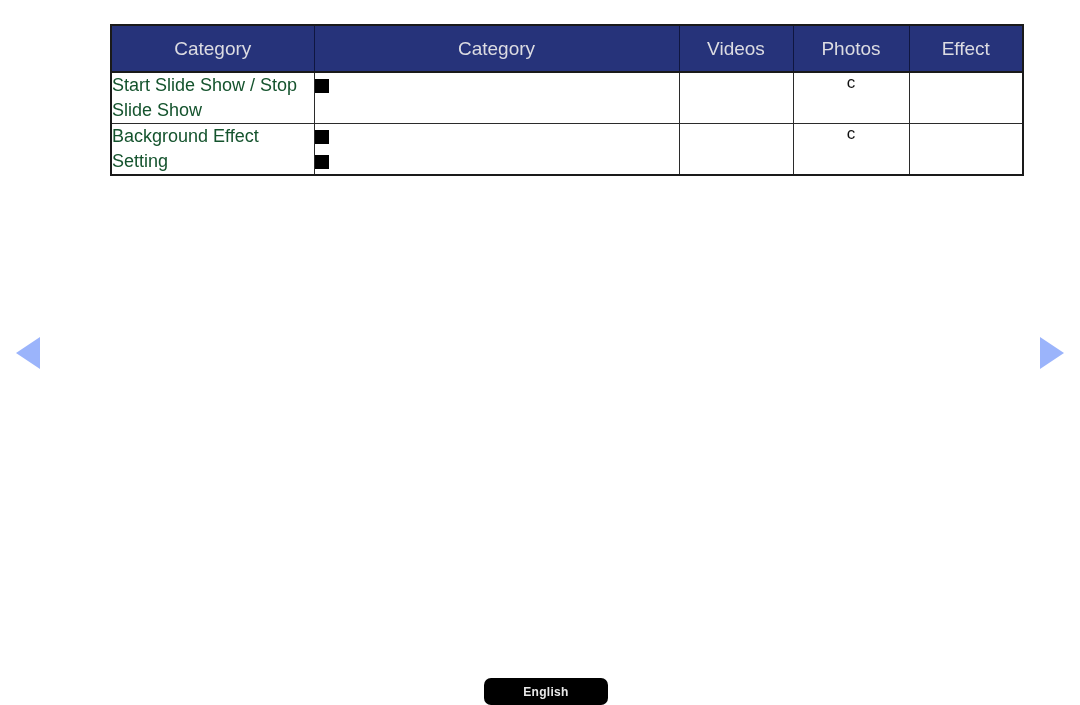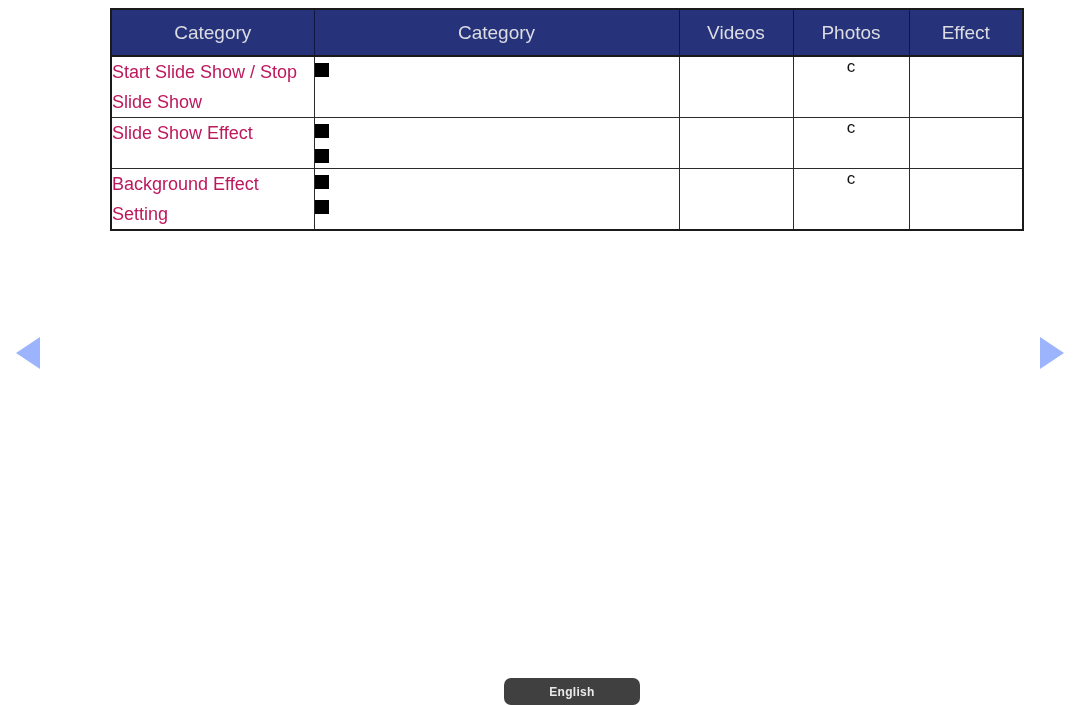--- a/index.html
+++ b/index.html
@@ -33,21 +33,21 @@
     right: 16px;
     border-top: 16px solid transparent;
     border-bottom: 16px solid transparent;
     border-left: 24px solid #9bb4fb;
   }
 
   
   .table-wrap {
     position: absolute;
     left: 110px;
-    top: 8px;
+    top: 24px;
     width: 912px;
   }
   table.spec {
     border-collapse: collapse;
     table-layout: fixed;
     width: 912px;
     border: 2px solid #1a1a1a;
   }
   table.spec th,
   table.spec td {
@@ -67,23 +67,23 @@
     border-bottom: 2px solid #1a1a1a;
   }
 
   .col-category  { width: 203px; }
   .col-operation { width: 365px; }
   .col-videos    { width: 114px; }
   .col-photos    { width: 116px; }
   .col-music     { width: 114px; }
 
   td.cat {
-    color: #be185d;
+    color: #14532d;
     font-size: 18px;
-    line-height: 30px;
+    line-height: 25px;
     padding: 7px 6px 8px 6px;
   }
   td.ops {
     padding: 8px 0 8px 10px;
   }
   .bullet-list {
     margin: 0;
     padding: 0;
     list-style: none;
   }
@@ -114,32 +114,31 @@
     font-size: 17px;
     color: #111111;
     padding-top: 9px;
   }
 
   
   .lang-button {
     position: absolute;
     left: 484px;
     top: 678px;
-    width: 136px;
+    width: 124px;
     height: 27px;
-    background: #404040;
+    background: #000000;
     border-radius: 7px;
     color: #e9e9e9;
     font-size: 12px;
     font-weight: bold;
     display: flex;
     align-items: center;
     justify-content: center;
     letter-spacing: 0.3px;
-    margin-left: 20px;
   }
 </style>
 </head>
 <body>
 
 <div class="nav-arrow left"></div>
 
 <div class="nav-arrow right"></div>
 
 <div class="table-wrap">
@@ -170,36 +169,20 @@
               <span class="sq"></span><span class="op-text"></span>
             </li>
           </ul>
         </td>
         <td class="mark"></td>
         <td class="mark">c</td>
         <td class="mark"></td>
       </tr>
 
 
-      <tr>
-        <td class="cat">Slide Show Effect</td>
-        <td class="ops">
-          <ul class="bullet-list">
-            <li>
-              <span class="sq"></span><span class="op-text"></span>
-            </li>
-            <li>
-              <span class="sq"></span><span class="op-text"></span>
-            </li>
-          </ul>
-        </td>
-        <td class="mark"></td>
-        <td class="mark">c</td>
-        <td class="mark"></td>
-      </tr>
 
 
       <tr>
         <td class="cat">Background Effect Setting</td>
         <td class="ops">
           <ul class="bullet-list">
             <li>
               <span class="sq"></span><span class="op-text"></span>
             </li>
             <li>

